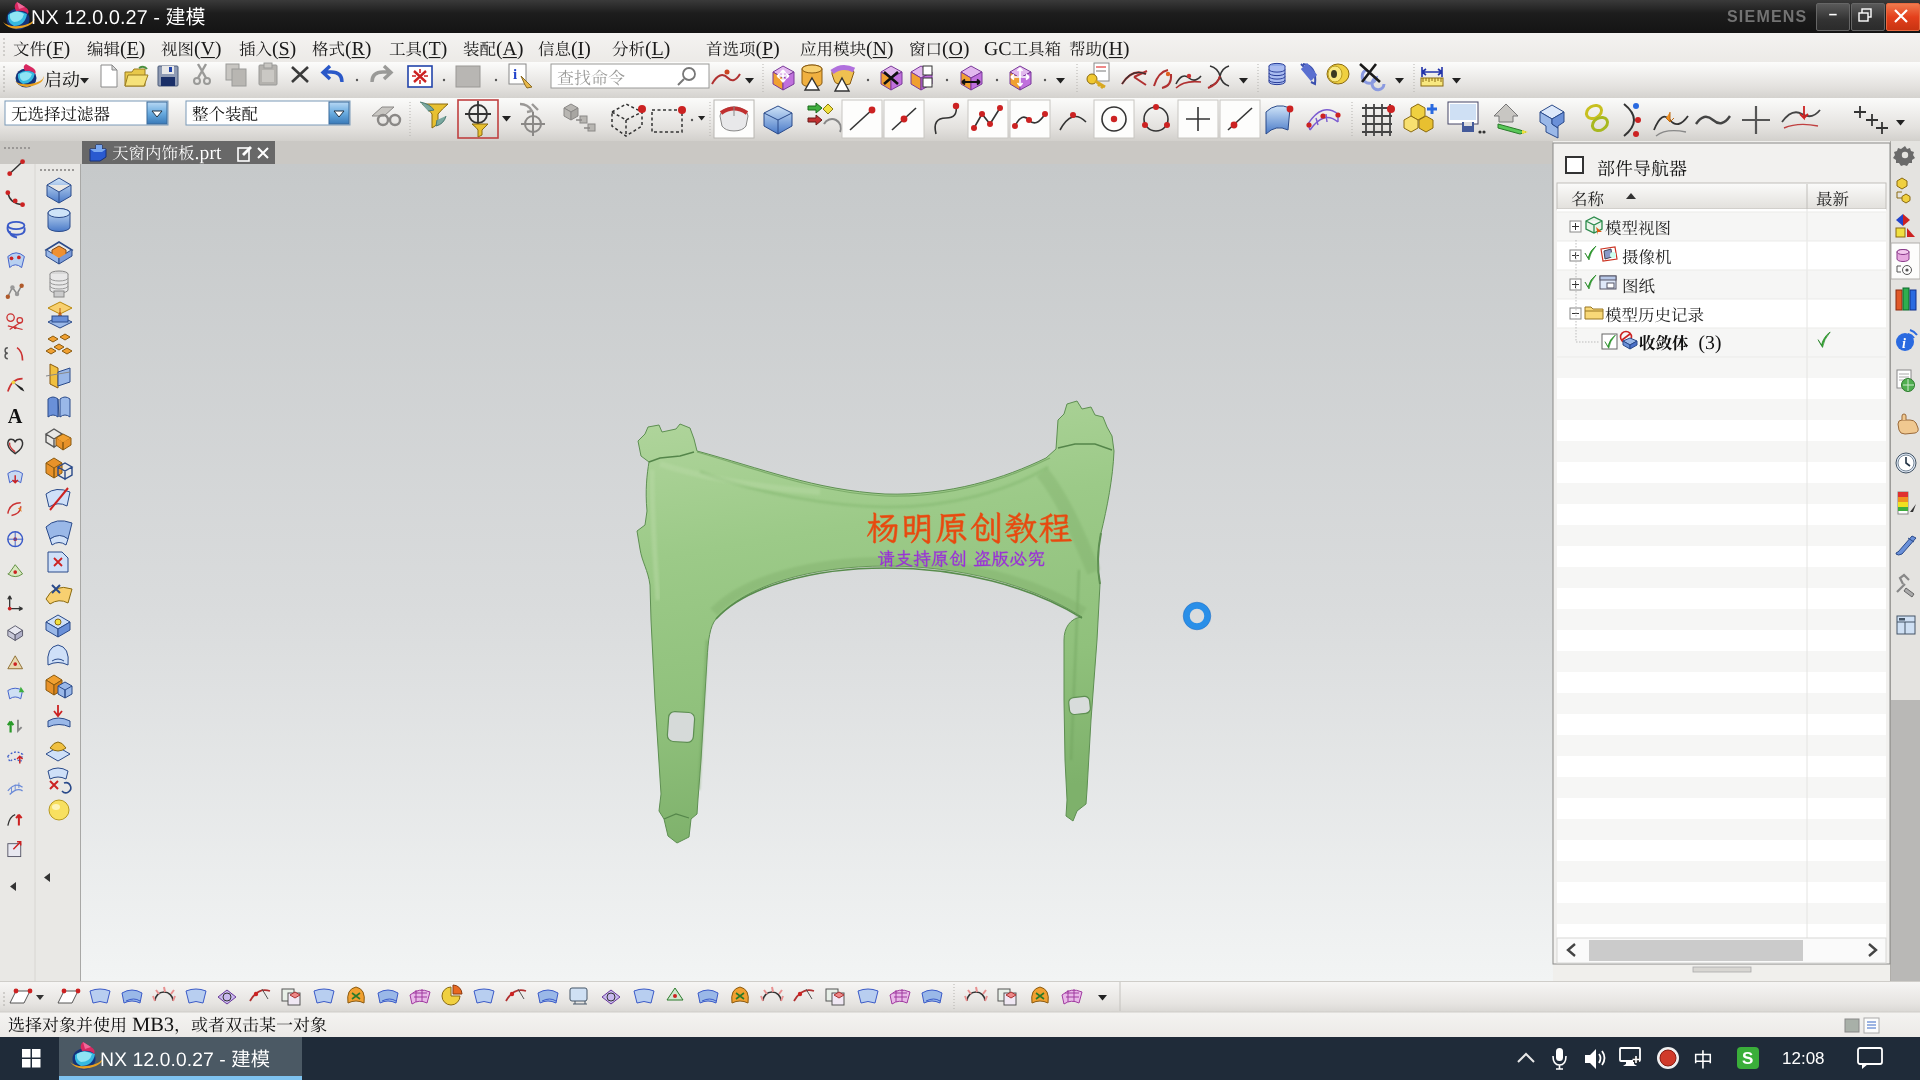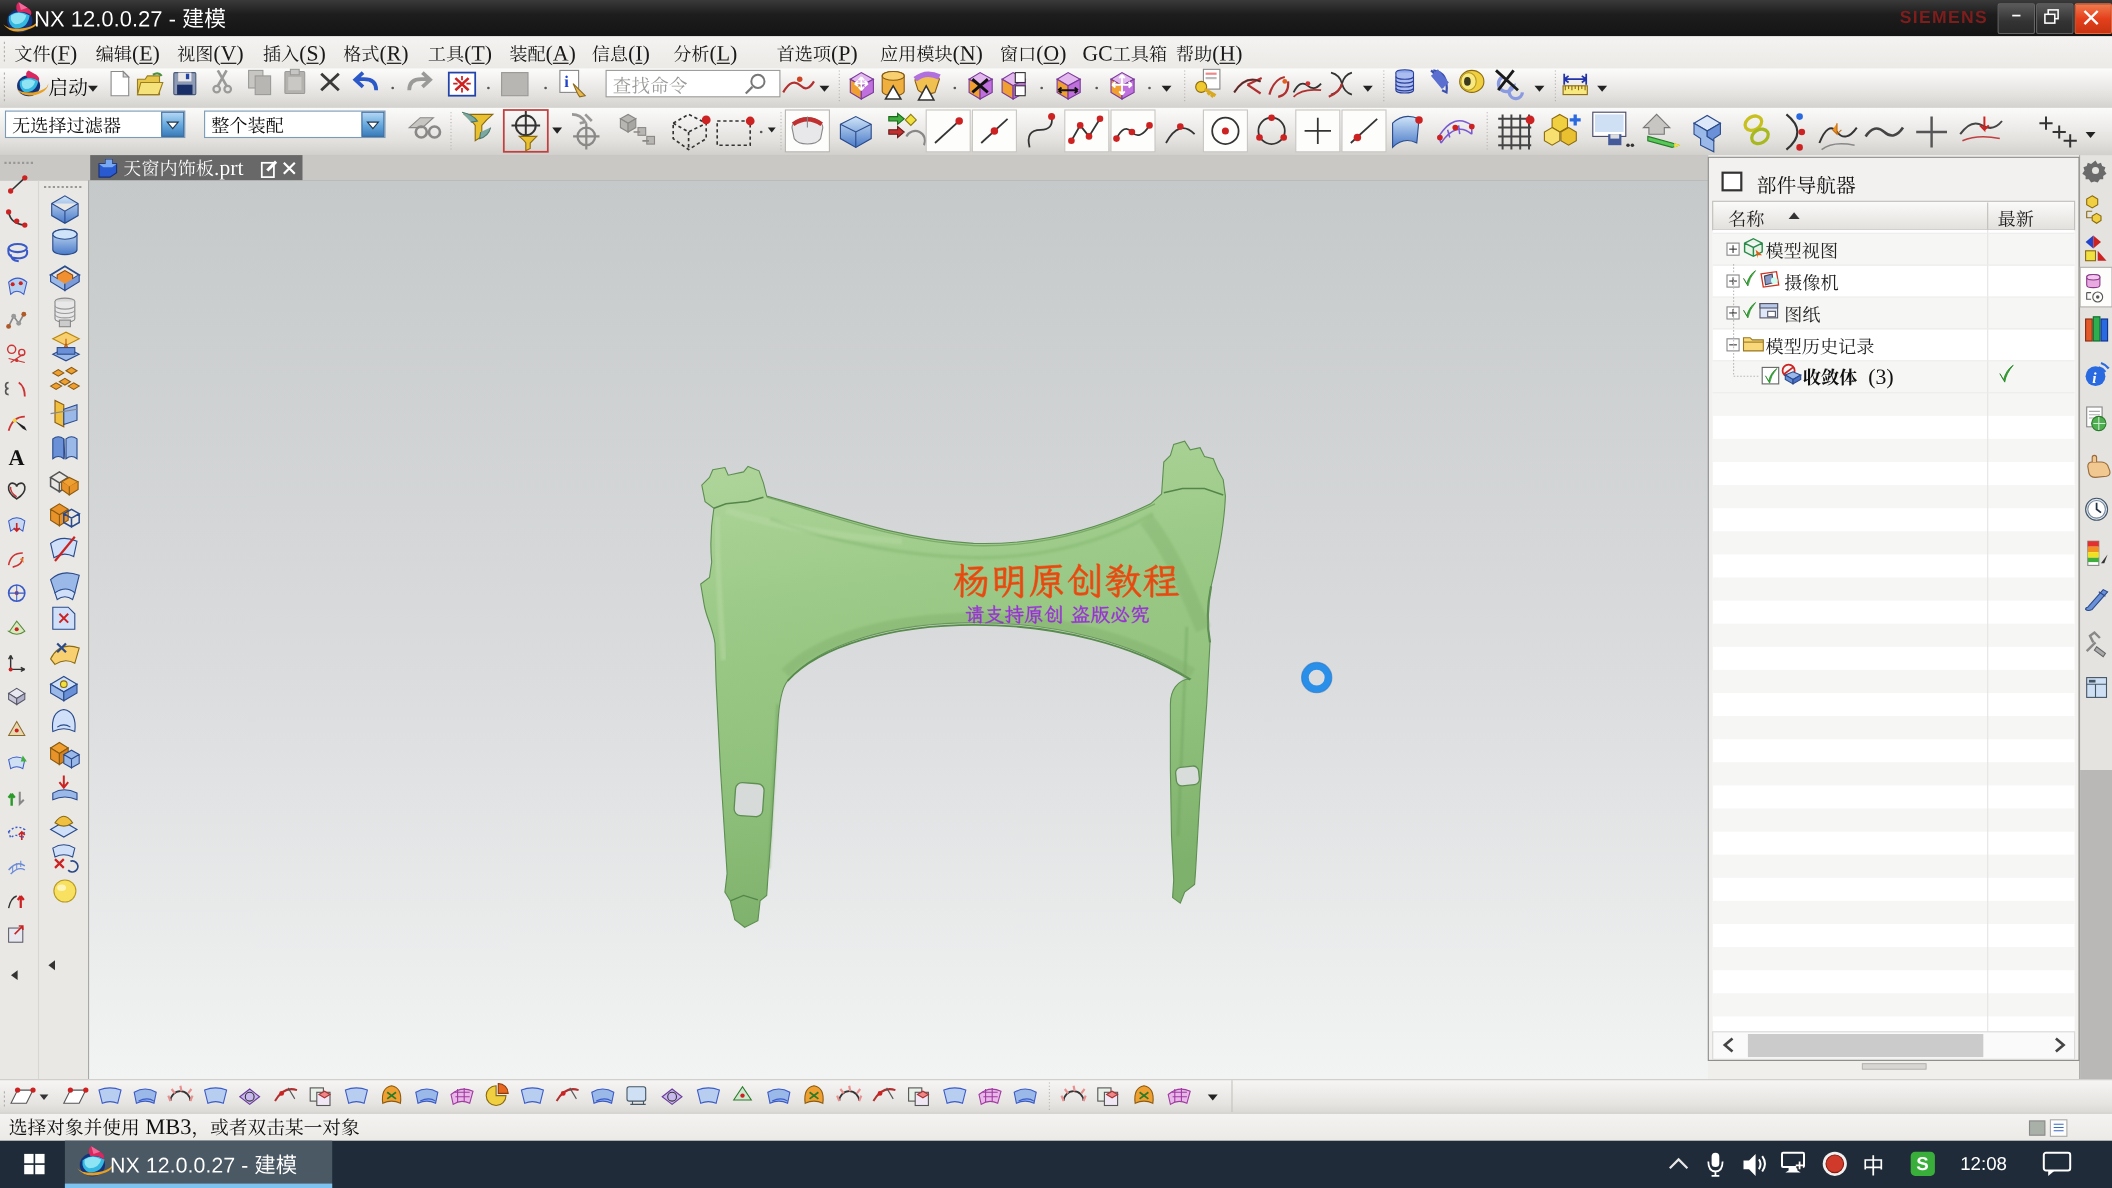--- a/index.html
+++ b/index.html
@@ -10,21 +10,21 @@
     <div class="abs" style="left:1851px;top:3px;width:32px;height:26px;background:linear-gradient(#5a5a5a,#333 60%,#2b2b2b);border:1px solid #666;border-radius:2px"></div>
     <div class="abs" style="left:1886px;top:3px;width:32px;height:26px;background:linear-gradient(#f07a4d,#e4401c 50%,#c83412);border:1px solid #e86a40;border-radius:2px"></div>
     <div class="abs" style="left:1816px;top:3px;width:34px;height:24px;color:#fff;font:bold 15px 'Liberation Sans';text-align:center;line-height:22px">–</div>
     <svg class="abs" style="left:1857px;top:8px" width="20" height="16">
       <rect x="5" y="1" width="9" height="8" fill="none" stroke="#fff" stroke-width="1.4"></rect>
       <rect x="2" y="5" width="9" height="8" fill="#3a3a3a" stroke="#fff" stroke-width="1.4"></rect>
     </svg>
     <svg class="abs" style="left:1892px;top:7px" width="20" height="18">
       <path d="M3 3 L15 15 M15 3 L3 15" stroke="#fff" stroke-width="2.2"></path>
     </svg>
-    <div class="abs" style="left:1727px;top:8px;color:#7f1d1d;font:bold 16px 'Liberation Sans';letter-spacing:1.2px">SIEMENS</div>
+    <div class="abs" style="left:1727px;top:8px;color:#737373;font:bold 16px 'Liberation Sans';letter-spacing:1.2px">SIEMENS</div>
     <svg class="abs" style="left:2px;top:1px" width="34" height="31" viewBox="0 0 34 31">
 <ellipse cx="16" cy="18" rx="11.5" ry="10.5" fill="#15337a"></ellipse>
 <path d="M6 14 q8 -7 19 -1 q-2 12 -13 12 q-7 -3 -6 -11z" fill="#35b8e0"></path>
 <path d="M8 13 q7 -5 14 0 q-2 8 -10 8 q-5 -2 -4 -8z" fill="#8fe4f4"></path>
 <path d="M1 21 q8 11 25 4 q7 -3 7 -9 q-1 7 -16 9 q-11 1 -16 -4z" fill="#e8a020"></path>
 <path d="M14 10 q-3 -6 1 -9 l8 5 q5 3 3 7 q-3 -4 -12 -3z" fill="#d82860"></path>
 <path d="M15 1 l8 5 -6 2 z" fill="#f06a9a"></path>
 </svg>
     <div class="abs" style="left:0px;top:33px;width:1920px;height:29px;background:linear-gradient(#f4f3f1,#eceae7);border-bottom:1px solid #d0cecb"></div>
     <div class="abs" style="left:0px;top:62px;width:1920px;height:36px;background:linear-gradient(#fcfcfb,#e3e1de 70%,#d4d2ce);border-bottom:1px solid #b9b7b3"></div>

